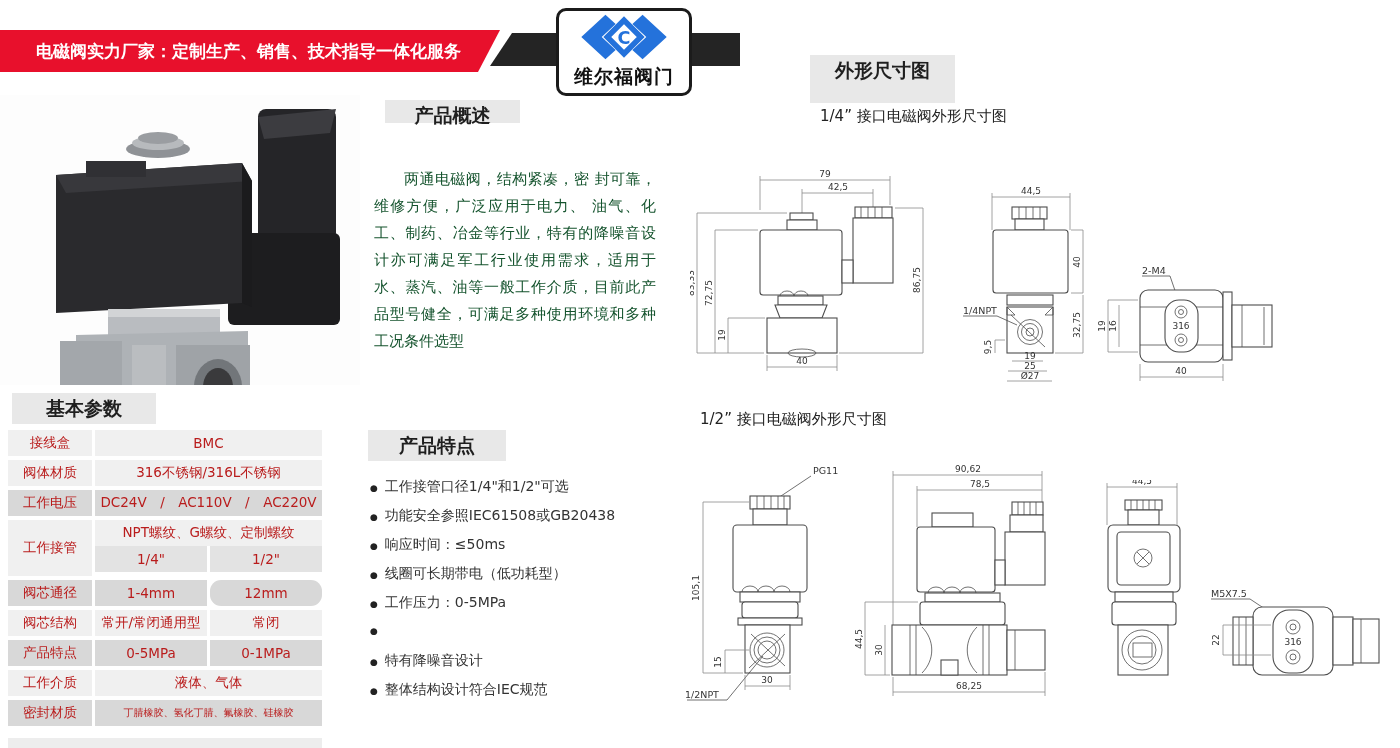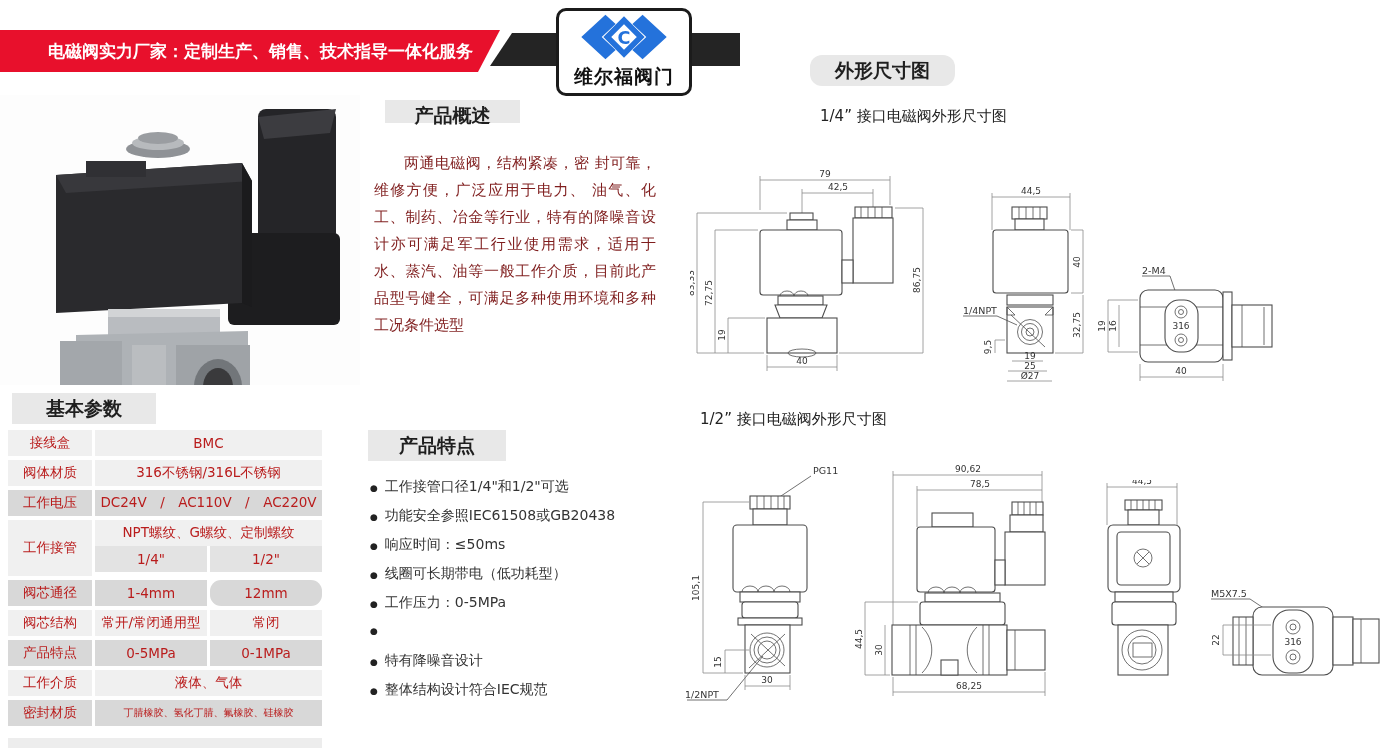--- a/index.html
+++ b/index.html
@@ -2,32 +2,32 @@
 <html><head>
 <meta charset="utf-8">
 <style>
   html,body{margin:0;padding:0;background:#fff;font-family:"DejaVu Sans","Liberation Sans",sans-serif;}
   .stage{position:relative;width:1400px;height:748px;background:#fff;overflow:hidden;}
   .abs{position:absolute;}
 
   
   .red-banner{left:0;top:30px;width:500px;height:42px;background:#e8102c;
     clip-path:polygon(0 0,100% 0,calc(100% - 22px) 100%,0 100%);
-    color:#fff;font-weight:bold;font-size:17px;line-height:42px;padding-left:48px;box-sizing:border-box;white-space:nowrap;}
+    color:#fff;font-weight:bold;font-size:17px;line-height:42px;padding-left:36px;box-sizing:border-box;white-space:nowrap;}
   .black-bar{left:490px;top:33px;width:250px;height:33px;background:#242424;
     clip-path:polygon(22px 0,100% 0,100% 100%,0 100%);}
   .logo-box{left:556px;top:8px;width:136px;height:88px;background:#fff;border:3px solid #1b1b1b;border-radius:10px;
     box-sizing:border-box;display:flex;flex-direction:column;align-items:center;justify-content:flex-start;}
   .logo-name{font-size:19px;font-weight:600;color:#111;letter-spacing:1px;margin-top:1px;}
 
   
   .sec-title{background:#e8e8e8;color:#1f1f1f;font-weight:bold;font-size:19px;text-align:center;line-height:31px;}
 
   
-  .overview-body{left:374px;top:150px;width:282px;font-size:15px;line-height:27px;color:#7f1d1d;text-indent:2em;text-align:justify;}
+  .overview-body{left:374px;top:166px;width:282px;font-size:15px;line-height:27px;color:#14532d;text-indent:2em;text-align:justify;}
 
   
   .ptable{left:8px;top:430px;width:314px;display:flex;flex-direction:column;gap:4px;}
   .prow{display:flex;gap:3px;}
   .pcell{background:#f0f0f0;font-size:13.5px;color:#b91c1c;display:flex;align-items:center;justify-content:center;height:26px;}
   .dark .pcell{background:#d8d8d8;}
   .plabel{width:84px;flex:none;}
   .pval{flex:1;}
   .psub{flex:1;display:flex;flex-direction:column;gap:0;}
   .psubrow{display:flex;gap:3px;}
@@ -189,21 +189,21 @@
     <div class="feat">
         <span class="dot">●</span>
         <span>特有降噪音设计</span>
       </div>
     <div class="feat">
         <span class="dot">●</span>
         <span>整体结构设计符合IEC规范</span>
       </div>
   </div>
 
-  <div class="abs sec-title" style="left:810px;top:55px;width:145px;height:31px;border-radius:12px;">外形尺寸图</div>
+  <div class="abs sec-title" style="left:810px;top:55px;width:145px;height:48px;">外形尺寸图</div>
   <div class="abs draw-label" style="left:820px;top:107px;">1/4” 接口电磁阀外形尺寸图</div>
   <div class="abs draw-label" style="left:700px;top:410px;">1/2” 接口电磁阀外形尺寸图</div>
 
   <svg class="abs" style="left:690px;top:165px;" width="250" height="215" viewBox="0 0 250 215">
     <line class="dim" x1="70" y1="15" x2="200" y2="15"></line>
       <line class="dim" x1="70" y1="11" x2="70" y2="45"></line>
       <line class="dim" x1="200" y1="11" x2="200" y2="40"></line>
     <text class="d" x="135" y="12" text-anchor="middle">79</text>
     <line class="dim" x1="112" y1="28" x2="183" y2="28"></line>
       <line class="dim" x1="112" y1="24" x2="112" y2="48"></line>

